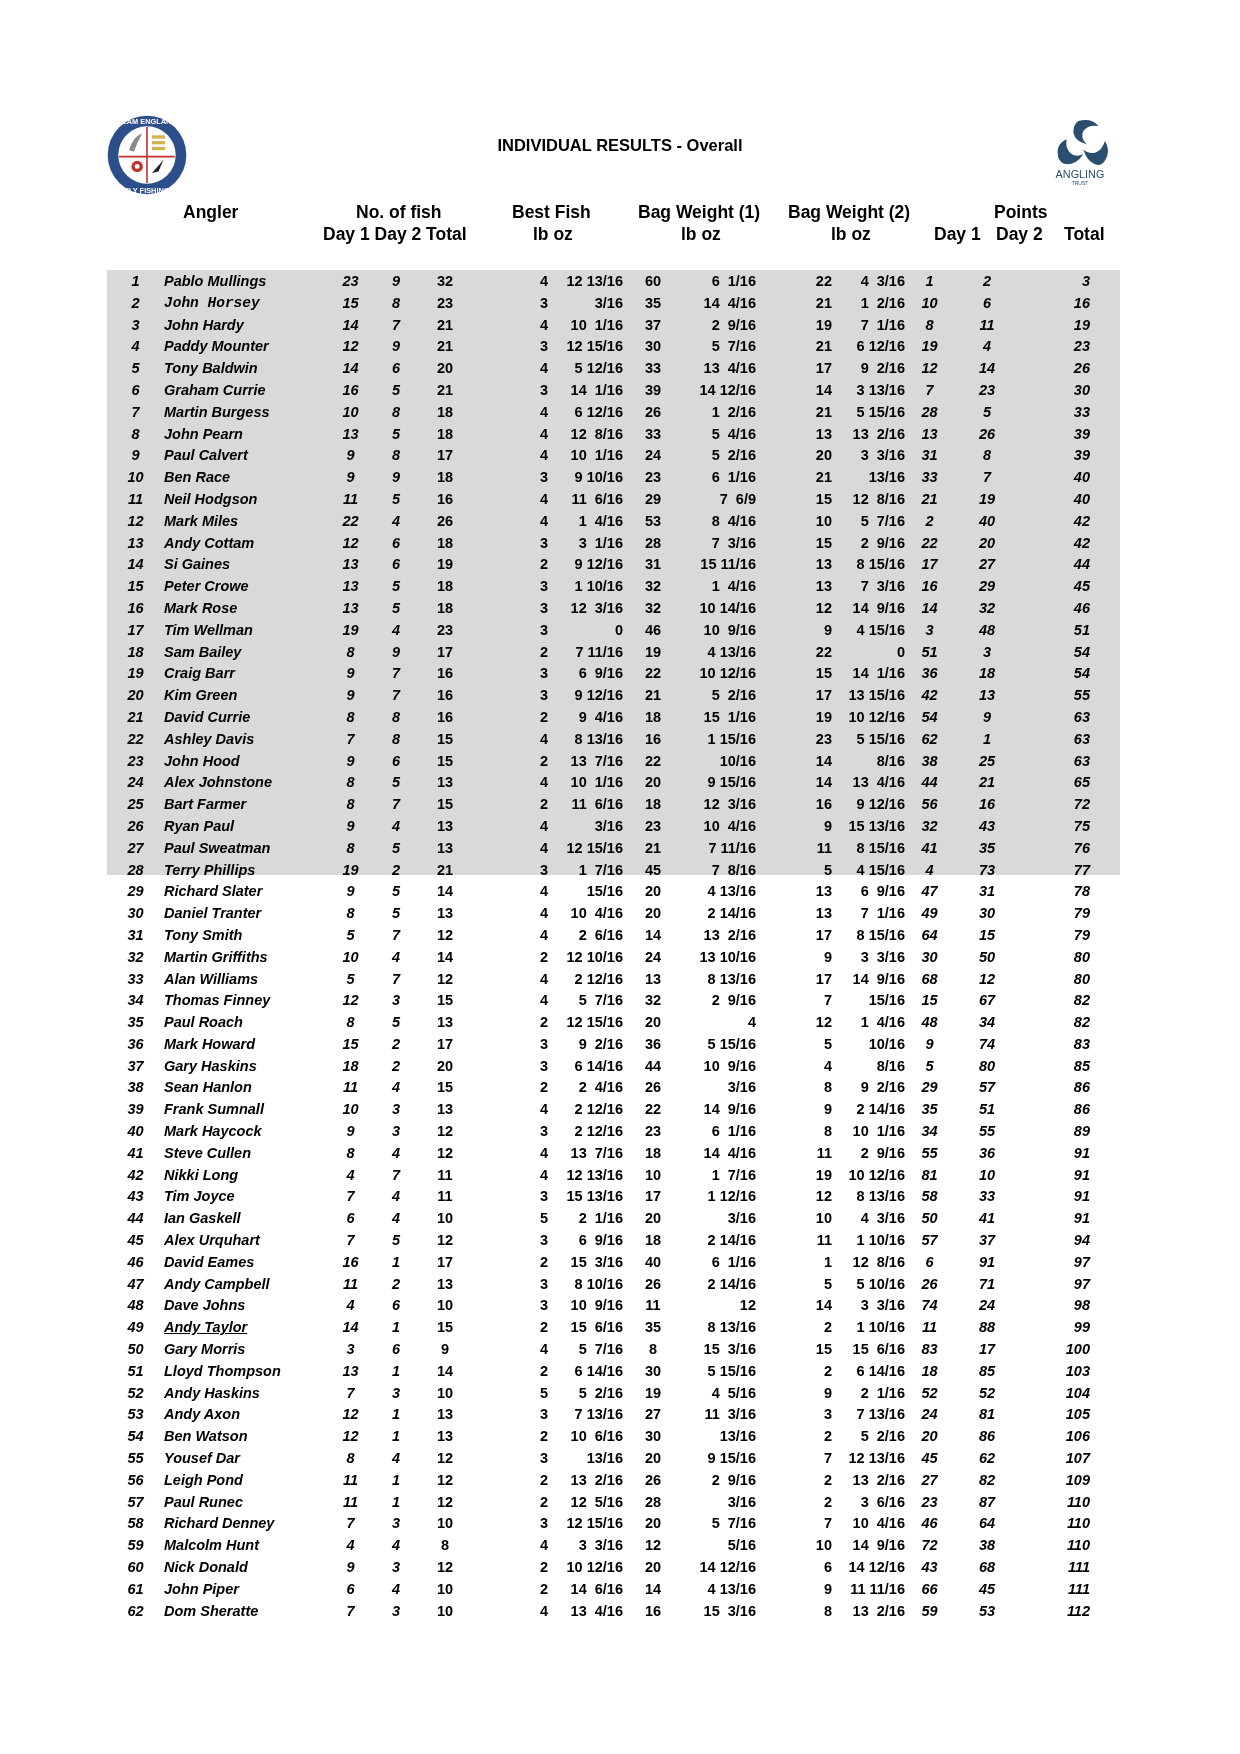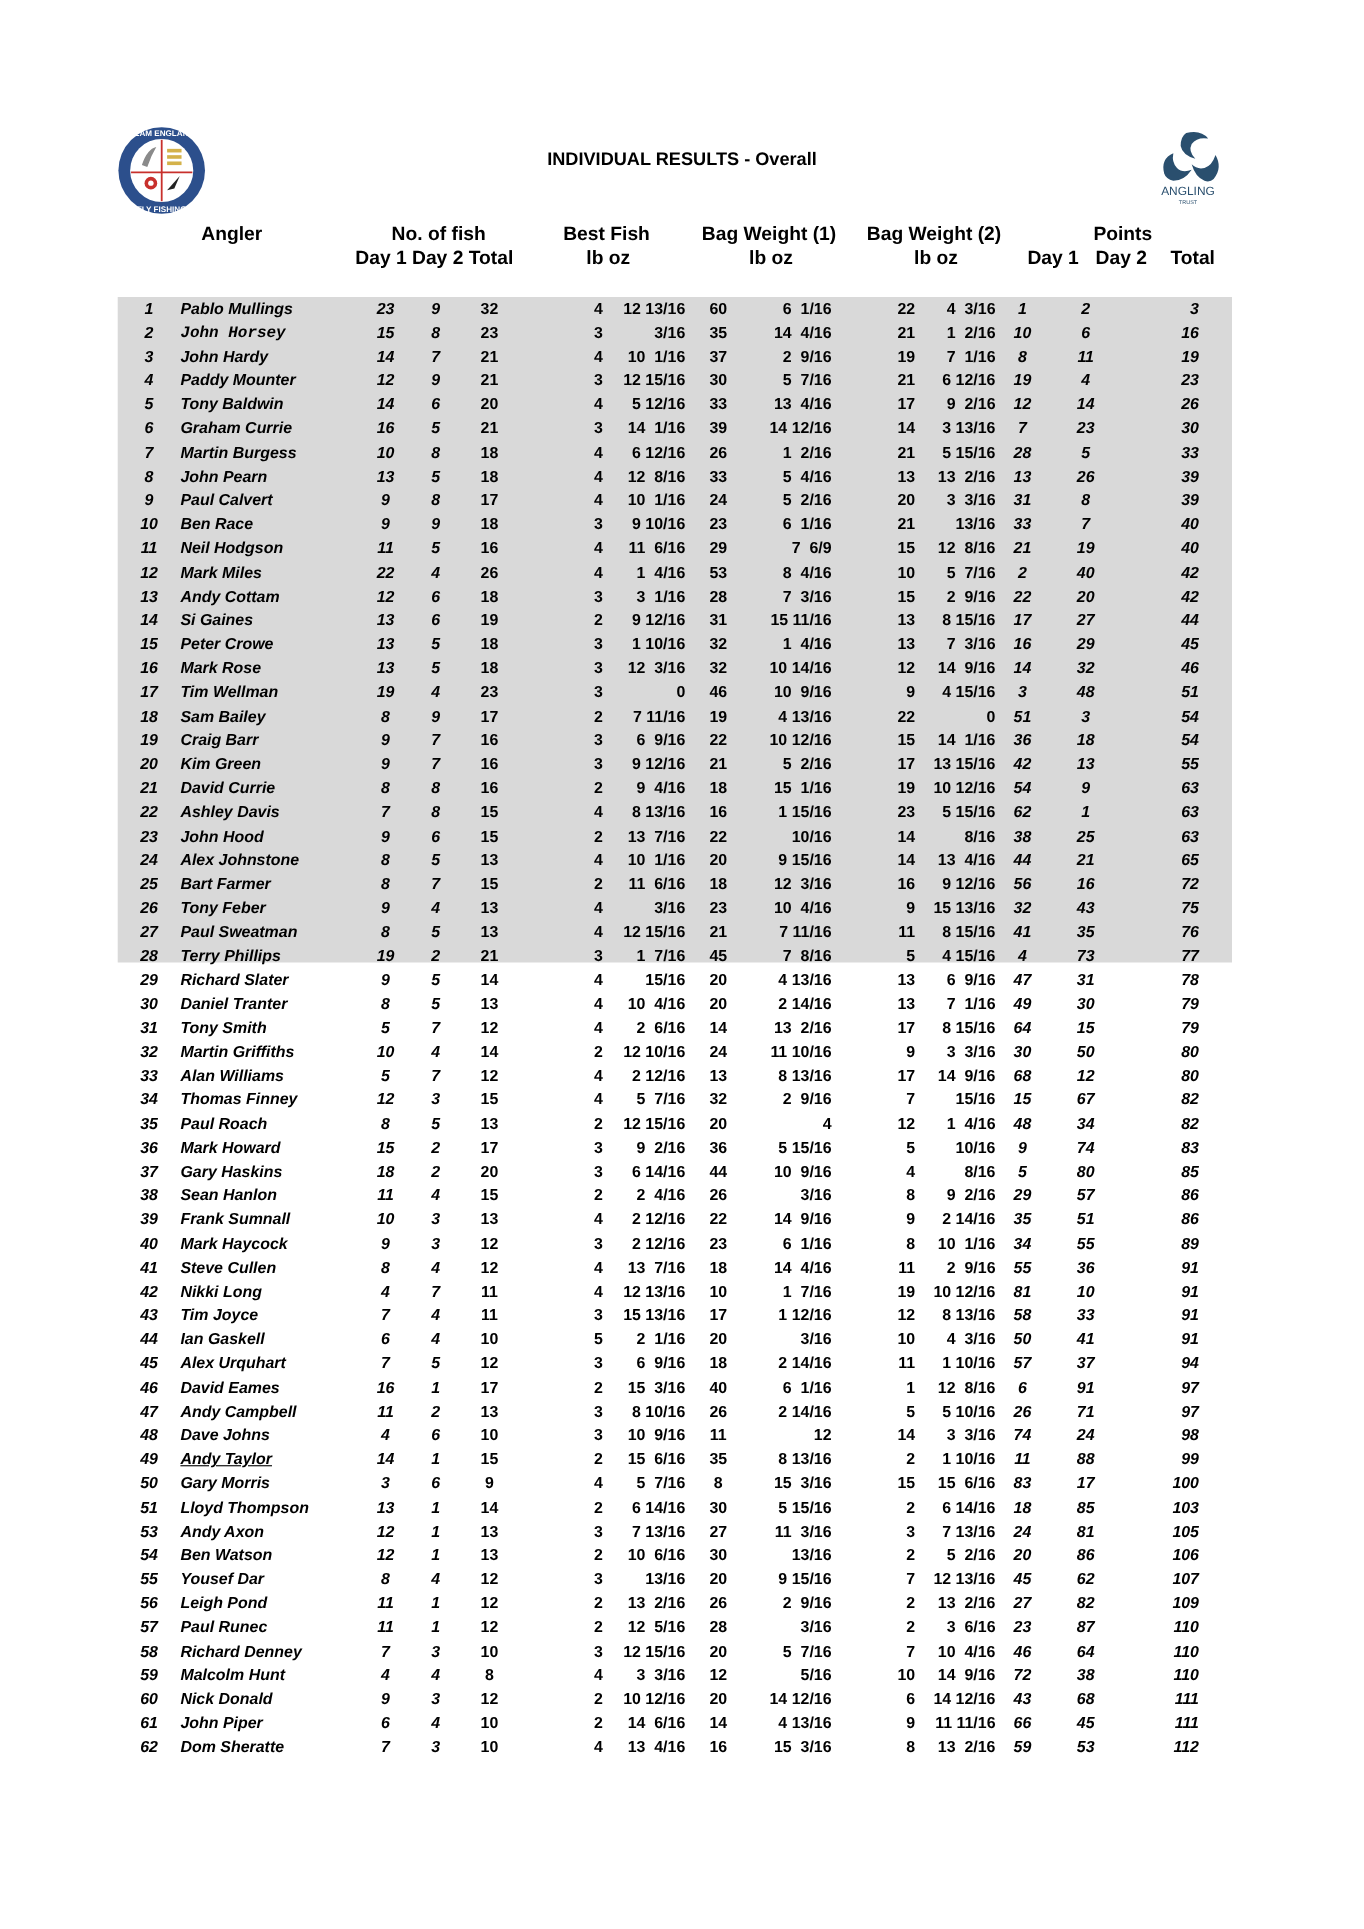--- a/index.html
+++ b/index.html
@@ -476,21 +476,21 @@
         <td class="c">18</td>
         <td class="r" style="white-space: pre;">12  3/16</td>
         <td class="r">16</td>
         <td class="r" style="white-space: pre;">9 12/16</td>
         <td class="i c">56</td>
         <td class="i c">16</td>
         <td class="i r">72</td>
       </tr>
       <tr>
         <td class="i c" style="padding-right: 0px;">26</td>
-        <td class="i l" style="padding-left: 0px;">Tony Feber</td>
+        <td class="i l" style="padding-left: 0px;">Ryan Paul</td>
         <td class="i c">9</td>
         <td class="i c">4</td>
         <td class="c">13</td>
         <td class="r">4</td>
         <td class="r" style="white-space: pre;">3/16</td>
         <td class="c">23</td>
         <td class="r" style="white-space: pre;">10  4/16</td>
         <td class="r">9</td>
         <td class="r" style="white-space: pre;">15 13/16</td>
         <td class="i c">32</td>
@@ -579,21 +579,21 @@
       </tr>
       <tr>
         <td class="i c" style="padding-right: 0px;">32</td>
         <td class="i l" style="padding-left: 0px;">Martin Griffiths</td>
         <td class="i c">10</td>
         <td class="i c">4</td>
         <td class="c">14</td>
         <td class="r">2</td>
         <td class="r" style="white-space: pre;">12 10/16</td>
         <td class="c">24</td>
-        <td class="r" style="white-space: pre;">11 10/16</td>
+        <td class="r" style="white-space: pre;">13 10/16</td>
         <td class="r">9</td>
         <td class="r" style="white-space: pre;">3  3/16</td>
         <td class="i c">30</td>
         <td class="i c">50</td>
         <td class="i r">80</td>
       </tr>
       <tr>
         <td class="i c" style="padding-right: 0px;">33</td>
         <td class="i l" style="padding-left: 0px;">Alan Williams</td>
         <td class="i c">5</td>
@@ -891,20 +891,36 @@
         <td class="r" style="white-space: pre;">6 14/16</td>
         <td class="c">30</td>
         <td class="r" style="white-space: pre;">5 15/16</td>
         <td class="r">2</td>
         <td class="r" style="white-space: pre;">6 14/16</td>
         <td class="i c">18</td>
         <td class="i c">85</td>
         <td class="i r">103</td>
       </tr>
       <tr>
+        <td class="i c" style="padding-right: 0px;">52</td>
+        <td class="i l" style="padding-left: 0px;">Andy Haskins</td>
+        <td class="i c">7</td>
+        <td class="i c">3</td>
+        <td class="c">10</td>
+        <td class="r">5</td>
+        <td class="r" style="white-space: pre;">5  2/16</td>
+        <td class="c">19</td>
+        <td class="r" style="white-space: pre;">4  5/16</td>
+        <td class="r">9</td>
+        <td class="r" style="white-space: pre;">2  1/16</td>
+        <td class="i c">52</td>
+        <td class="i c">52</td>
+        <td class="i r">104</td>
+      </tr>
+      <tr>
         <td class="i c" style="padding-right: 0px;">53</td>
         <td class="i l" style="padding-left: 0px;">Andy Axon</td>
         <td class="i c">12</td>
         <td class="i c">1</td>
         <td class="c">13</td>
         <td class="r">3</td>
         <td class="r" style="white-space: pre;">7 13/16</td>
         <td class="c">27</td>
         <td class="r" style="white-space: pre;">11  3/16</td>
         <td class="r">3</td>

